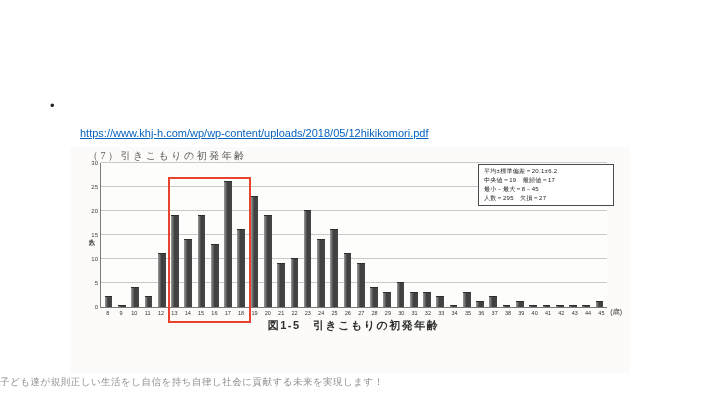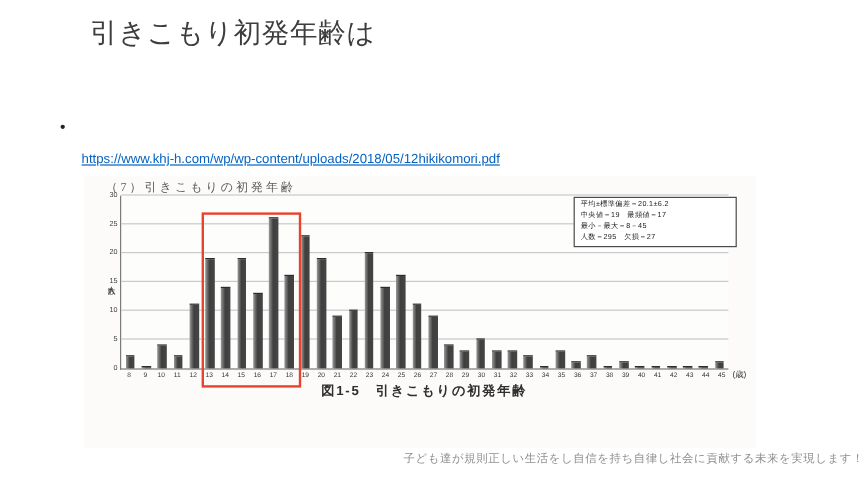--- a/index.html
+++ b/index.html
@@ -19,21 +19,21 @@
 
   
   .bullet-row{
     position:absolute;left:50px;top:100px;width:650px;
     font-size:19px;color:#232323;display:flex;align-items:baseline;
   }
   .bullet-char{font-size:13px;margin-right:9px;color:#232323;position:relative;top:-2px;}
 
   
   .link{
-    position:absolute;left:68px;top:127px;
+    position:absolute;left:80px;top:127px;
     font-size:11px;color:#0563c1;text-decoration:underline;cursor:pointer;
   }
 
   
   .scan{
     position:absolute;left:70px;top:147px;width:560px;height:226px;
     background:#fcfbf9;
   }
   .scan-heading{
     position:absolute;left:18px;top:2px;
@@ -92,31 +92,30 @@
   }
   .scan-body{
     position:absolute;left:5px;top:188px;width:520px;
     font-size:11.5px;line-height:1.55;color:#3a3a3a;
     font-family:"Liberation Serif","DejaVu Serif",serif;
     letter-spacing:0.5px;
   }
 
   
   .footer{
-    position:absolute;left:0;right:0;top:376px;text-align:right;
+    position:absolute;left:0;right:0;top:376px;text-align:left;
     font-size:9.5px;color:#8f8f8f;letter-spacing:0.5px;
   }
 </style>
 </head>
 <body>
 
 <div class="slide">
 
   <div class="title">
-    <div>引きこもり初発年齢は</div>
   </div>
 
   <div class="bullet-row">
     <span class="bullet-char">•</span>
   </div>
 
   <a class="link">https://www.khj-h.com/wp/wp-content/uploads/2018/05/12hikikomori.pdf</a>
 
   <div class="scan">
     <div class="scan-heading">（7）引きこもりの初発年齢</div>

